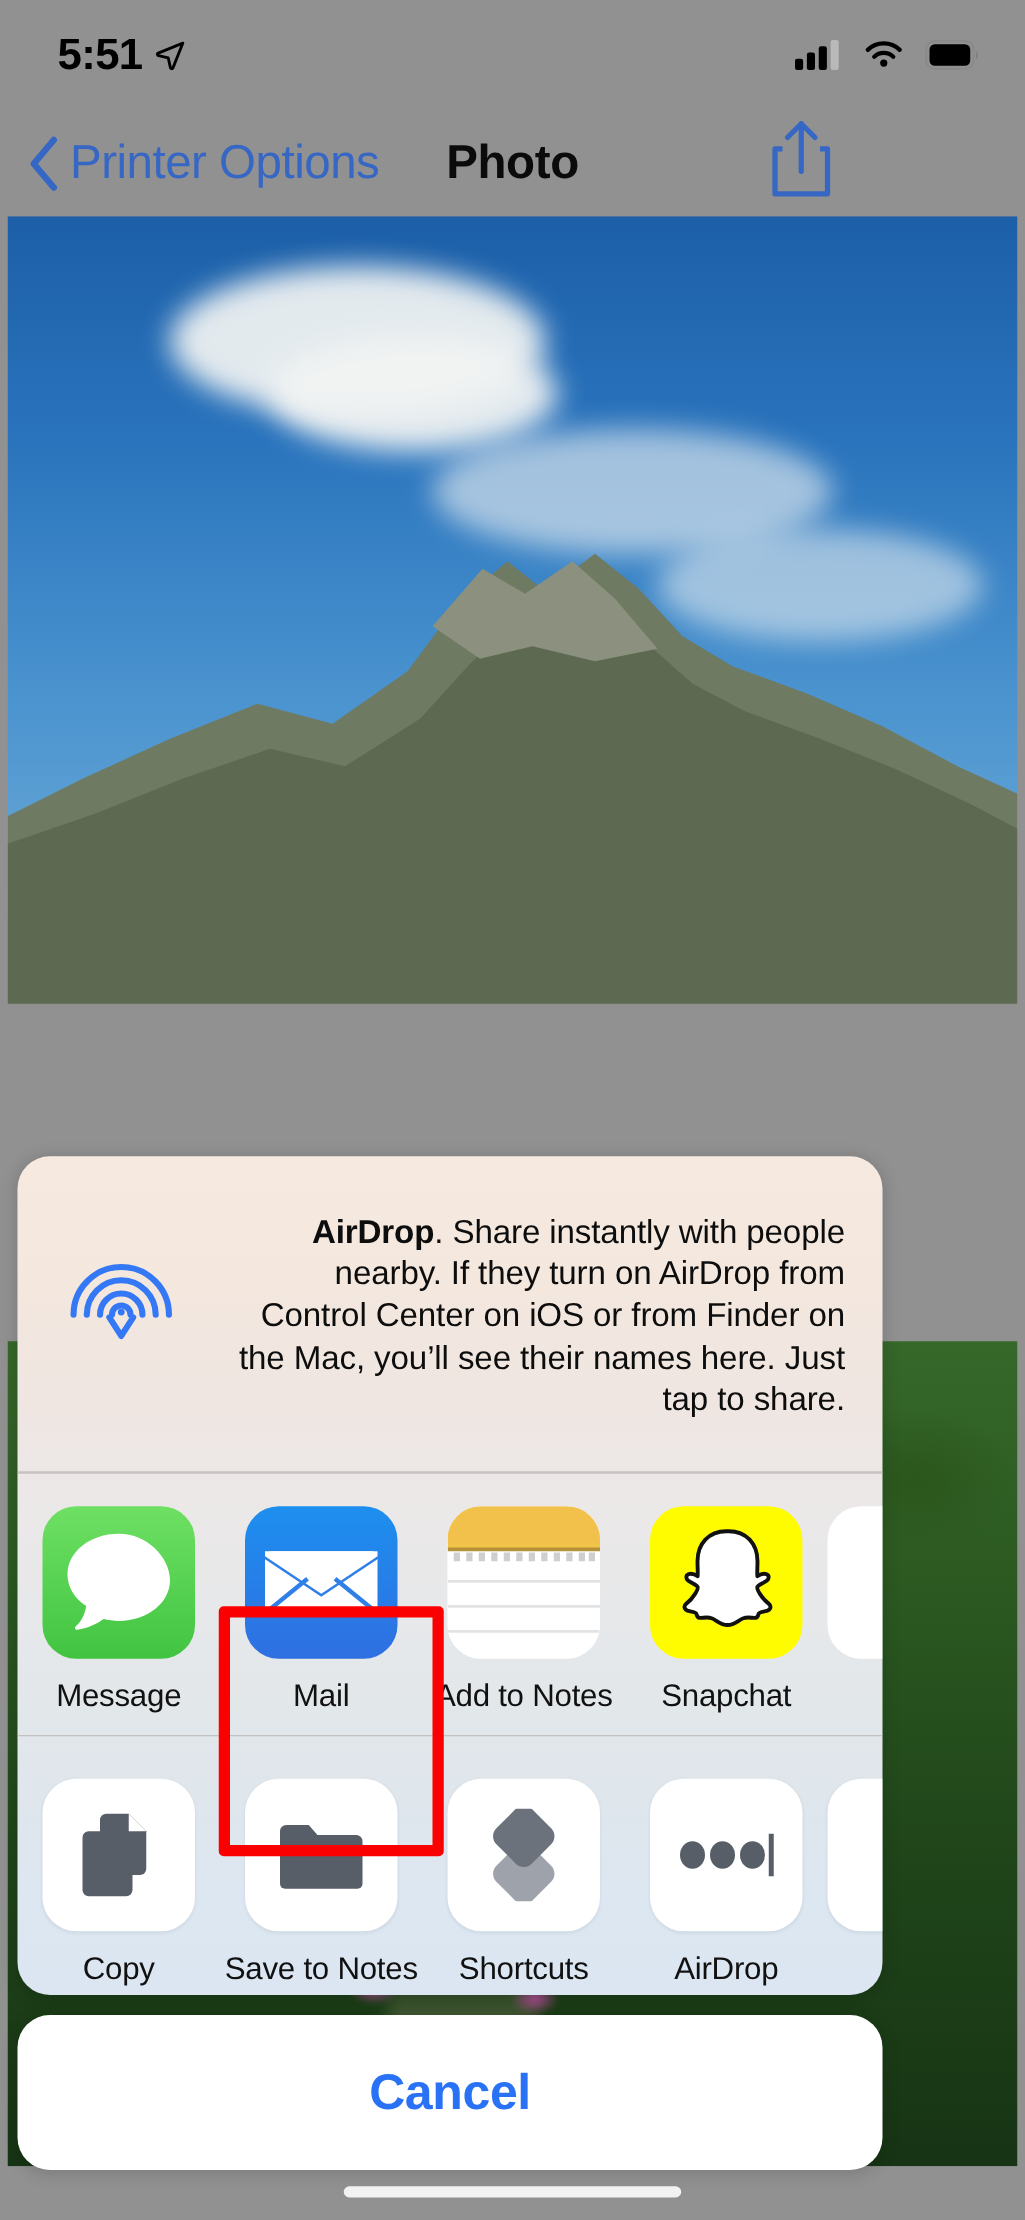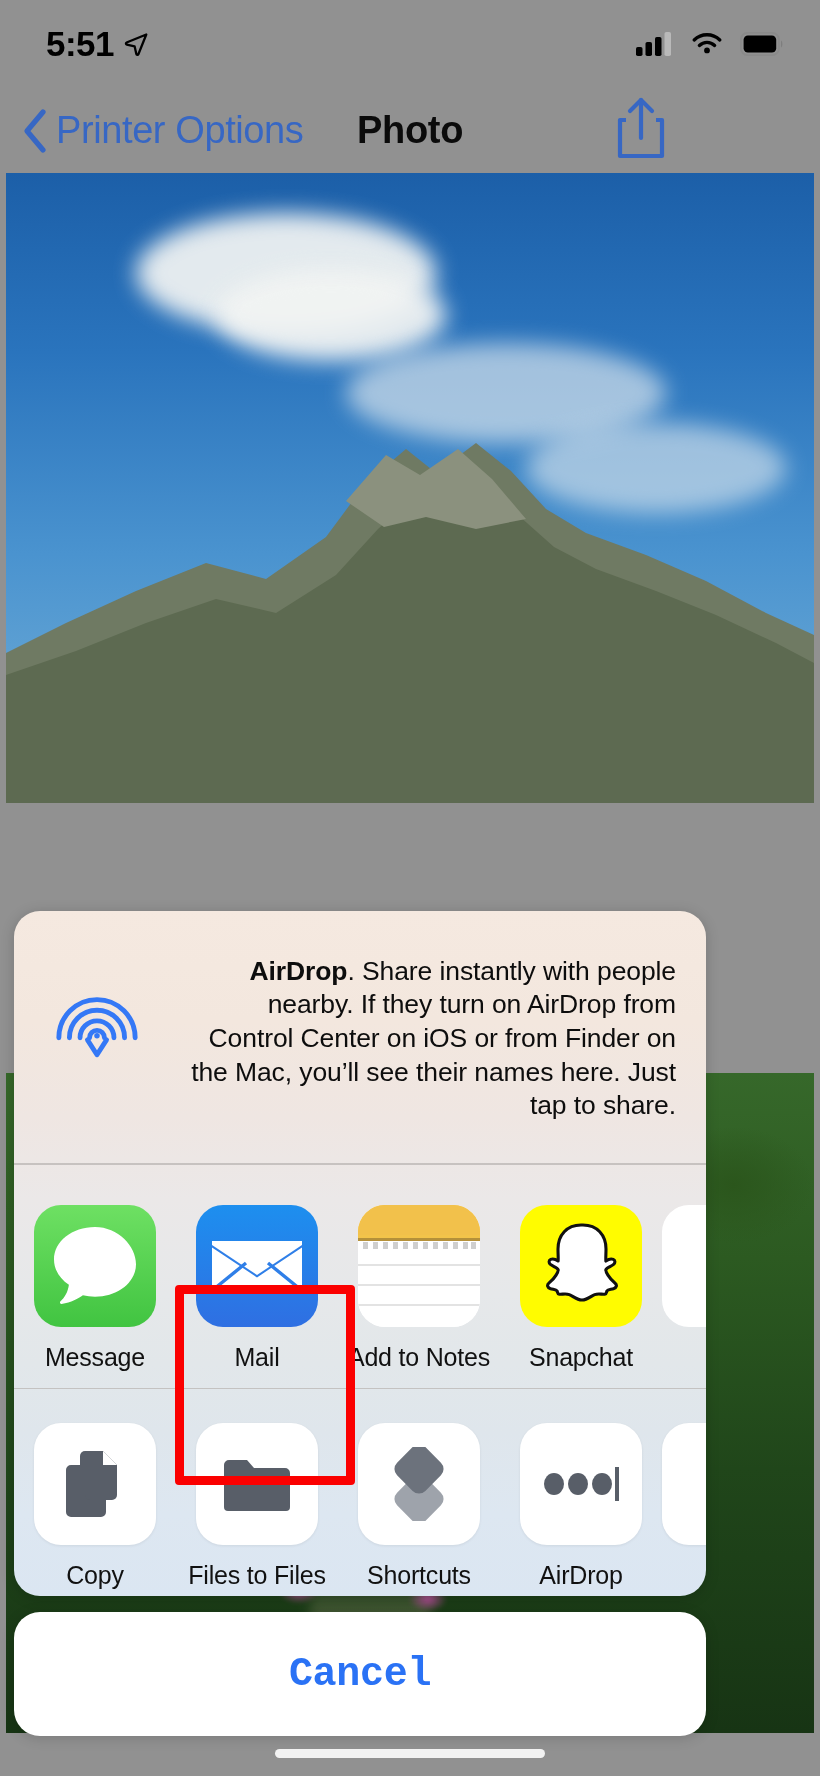--- a/index.html
+++ b/index.html
@@ -99,42 +99,42 @@
   .airdrop-icon{ flex:0 0 auto; width:106px; height:106px; margin-top:6px; }
   .airdrop-text{
     font-size:26.5px; line-height:1.27; color:#0d0d0d; padding-top:8px;
     letter-spacing:-0.1px;
   }
   .airdrop-text b{ font-weight:700; }
 
   .divider{ height:1.5px; background:#b9b5b3; opacity:.75; }
 
   
-  .row{ padding:40px 0 16px 0; display:flex; align-items:flex-start; overflow:hidden; }
+  .row{ padding:26px 0 16px 0; display:flex; align-items:flex-start; overflow:hidden; }
   .cell{
     flex:0 0 162px; display:flex; flex-direction:column; align-items:center; gap:16px;
   }
   .cell.partial{ flex:0 0 92px; }
   .app-icon{ width:122px; height:122px; border-radius:27px; position:relative; overflow:hidden; }
   .cell-label{ font-size:25px; color:#111; letter-spacing:-0.2px; white-space:nowrap; }
 
   
   .row-actions{ padding:34px 0 6px 0; }
   .act-icon{
     width:122px; height:122px; border-radius:27px; background:#ffffff;
     display:flex; align-items:center; justify-content:center;
     box-shadow:0 1px 3px rgba(0,0,0,.07);
   }
 
   
   .cancel{
     background:#ffffff; border-radius:26px; height:124px;
     display:flex; align-items:center; justify-content:center;
     font-size:40px; color:#2a72f5; font-weight:600; letter-spacing:-0.3px;
-    cursor:pointer; box-shadow:0 2px 14px rgba(0,0,0,.16);font-family:Liberation Mono, monospace;
+    cursor:pointer; box-shadow:0 2px 14px rgba(0,0,0,.16);
   }
 
   
   .highlight{
     position:absolute; border:9px solid #fb0000; border-radius:4px;
     pointer-events:none;
   }
 
   
   .home-ind{
@@ -327,21 +327,21 @@
           <div class="cell-label">Copy</div>
         </div>
 
         <div class="cell">
           <div class="act-icon">
             <svg width="74" height="66" viewBox="0 0 74 66">
               <path d="M4 14 a5 5 0 0 1 5 -5 h18 l7 8 h31 a5 5 0 0 1 5 5 v4 H4 z" fill="#585e68"></path>
               <rect x="4" y="22" width="66" height="38" rx="4" fill="#585e68"></rect>
             </svg>
           </div>
-          <div class="cell-label">Files to Files</div>
+          <div class="cell-label">Save to Notes</div>
         </div>
 
         <div class="cell">
           <div class="act-icon">
             <svg width="74" height="74" viewBox="0 0 74 74">
               <rect x="17" y="32" width="40" height="40" rx="9" fill="#9ea3ab" transform="rotate(45 37 52)"></rect>
               <rect x="17" y="2" width="40" height="40" rx="9" fill="#6c727c" transform="rotate(45 37 22)"></rect>
             </svg>
           </div>
           <div class="cell-label">Shortcuts</div>

